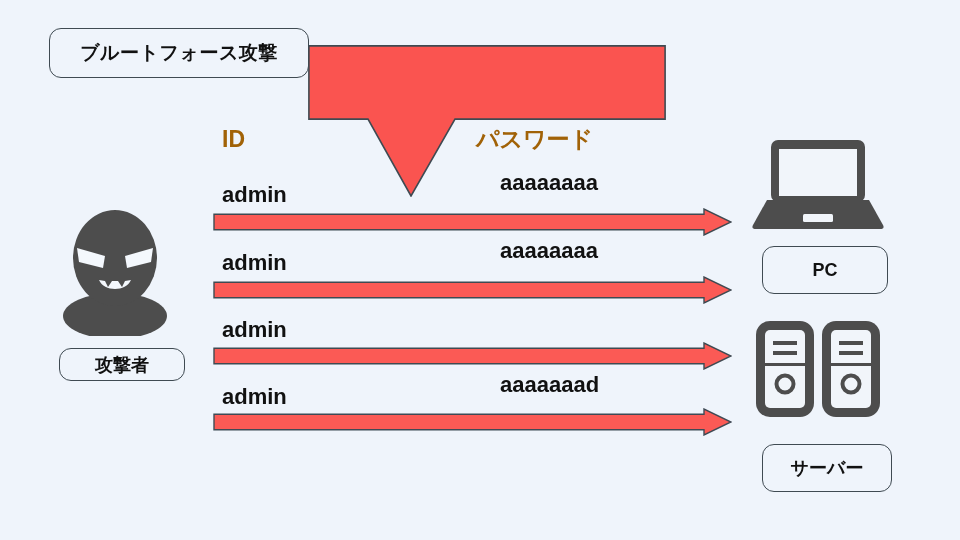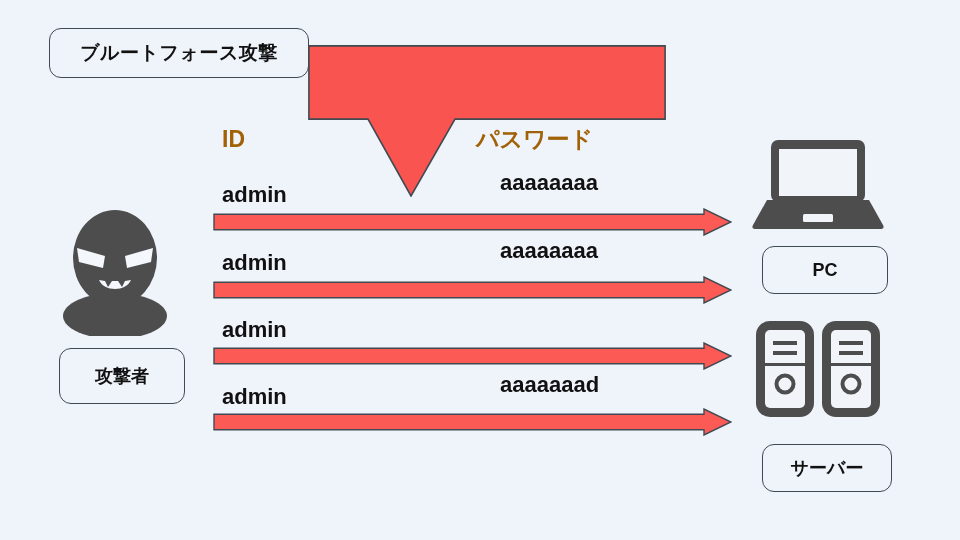--- a/index.html
+++ b/index.html
@@ -40,21 +40,21 @@
     width: 260px;
     height: 50px;
     font-size: 19px;
     letter-spacing: 0.5px;
   }
 
   #attacker-box {
     left: 51px;
     top: 348px;
     width: 126px;
-    height: 56px;
+    height: 33px;
     font-size: 18px;
   }
 
   #pc-box {
     left: 754px;
     top: 246px;
     width: 126px;
     height: 48px;
     font-size: 18px;
     text-align: center;

